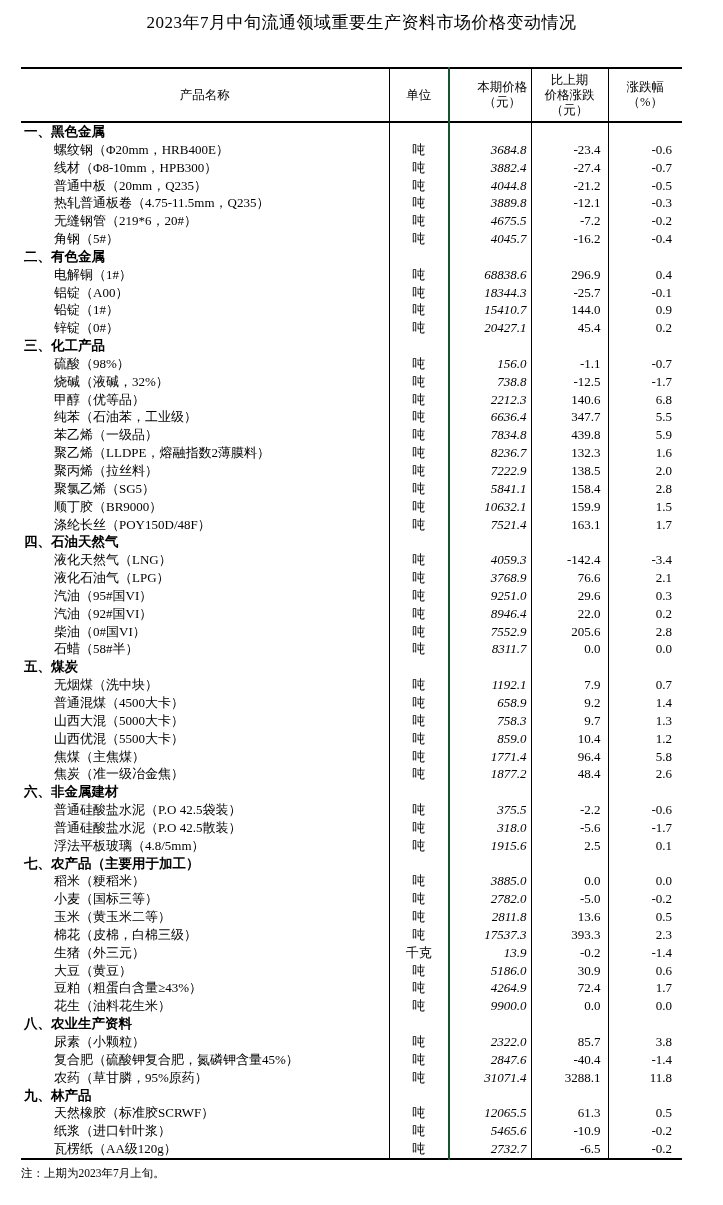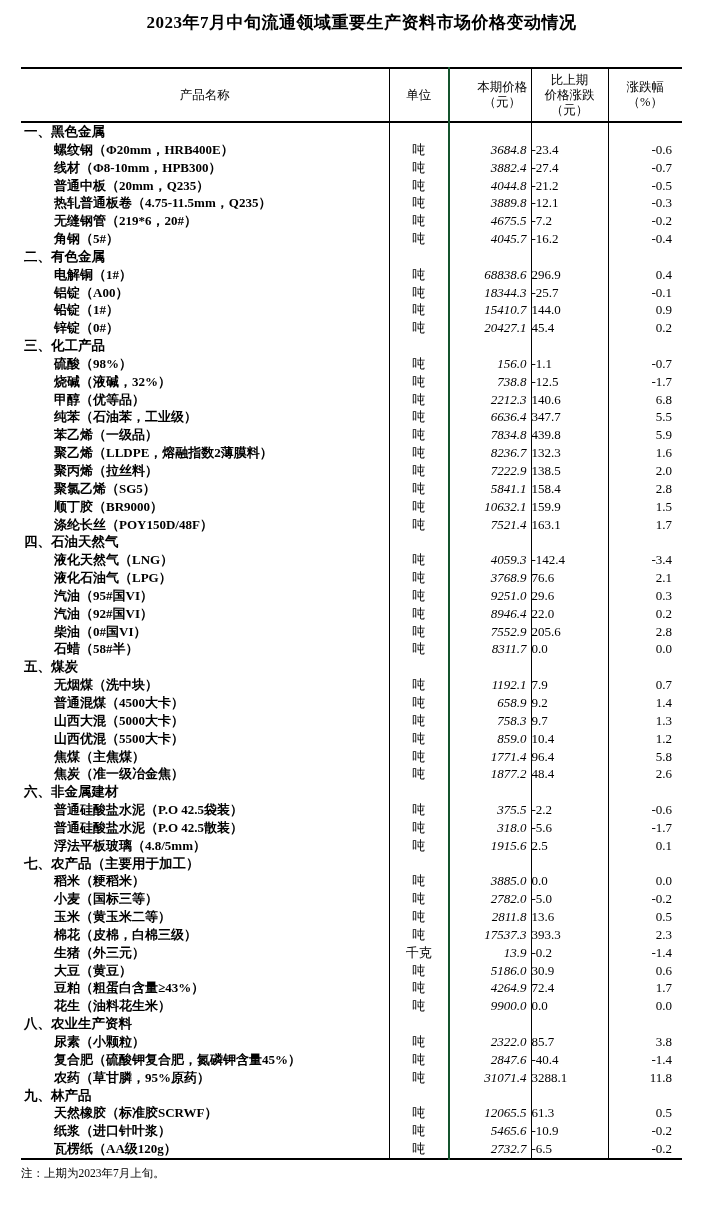--- a/index.html
+++ b/index.html
@@ -3,21 +3,21 @@
 <meta charset="utf-8">
 <style>
   html,body { margin:0; padding:0; }
   body {
     width:723px; height:1205px; background:#ffffff; color:#000;
     font-family:"Liberation Serif","DejaVu Serif",serif;
     overflow:hidden;
   }
   .title {
     padding-top:12px; text-align:center;
-    font-size:17px; line-height:22px; font-weight:bold;
+    font-size:17px; line-height:22px; font-weight:normal;
     letter-spacing:0.5px;
   }
   table.price-table {
     border-collapse:collapse; table-layout:fixed;
     margin:33px 0 0 21px; width:661px;
     border-top:2px solid #000; border-bottom:2px solid #000;
   }
   thead tr { border-bottom:2px solid #000; }
   th {
     height:52px; padding:0; font-weight:normal;
@@ -25,25 +25,25 @@
     text-align:center; vertical-align:middle;
   }
   .multiline { white-space:pre-line; }
   tbody tr { height:17.85px;margin-top:12px; }
   td {
     padding:0; font-size:13px; line-height:17.8px;
     vertical-align:middle; white-space:nowrap; overflow:hidden;
   }
   .c2, .c4, .c5 { border-left:1px solid #000; }
   .c3 { border-left:2px solid #14532d;padding-left:24px; }
-  td.c1 { padding-left:33px;font-weight:bold; }
+  td.c1 { padding-left:33px; }
   tr.section-row td.c1 { padding-left:3px; font-weight:bold; font-size:13.5px; }
   td.c2 { text-align:center; }
   td.c3 { text-align:right; padding-right:4px;font-style:italic; }
-  td.c4 { padding-right:7px; }
+  td.c4 { text-align:right; padding-right:7px; }
   td.c5 { text-align:right; padding-right:10px; }
   .footnote { margin:6px 16px 0 21px; font-size:11.5px; line-height:14px; }
 </style>
 </head>
 <body>
 
 <div class="title">2023年7月中旬流通领域重要生产资料市场价格变动情况</div>
 
 <table class="price-table">
   <colgroup>

